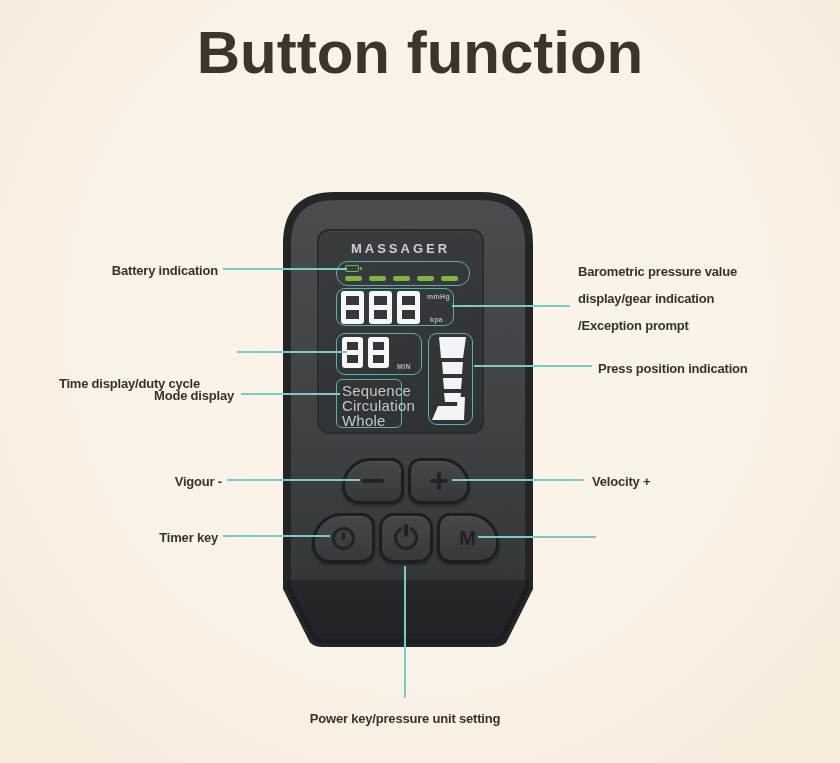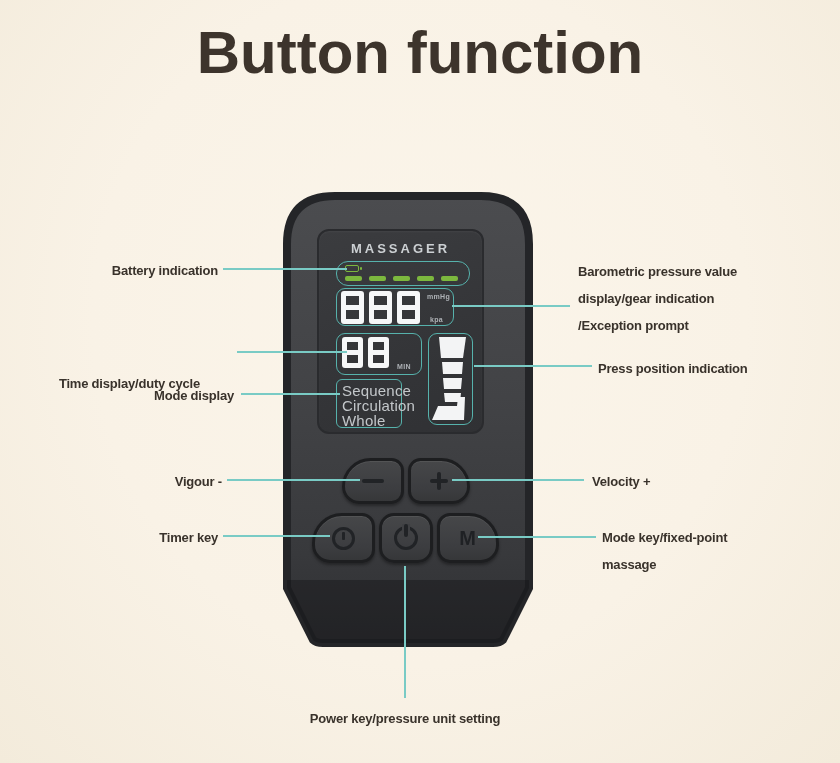--- a/index.html
+++ b/index.html
@@ -201,19 +201,15 @@
   <div class="lbl lbl-right" style="right:606px; top:382px;">Mode display</div>
   <div class="lbl" style="left:578px; top:258px;">
     <div>Barometric pressure value</div>
     <div>display/gear indication</div>
     <div>/Exception prompt</div>
   </div>
   <div class="lbl" style="left:598px; top:355px;">Press position indication</div>
   <div class="lbl lbl-right" style="right:618px; top:468px;">Vigour -</div>
   <div class="lbl" style="left:592px; top:468px;">Velocity +</div>
   <div class="lbl lbl-right" style="right:622px; top:524px;text-align:right;">Timer key</div>
-  <div class="lbl" style="left:602px; top:524px;">
-    <div>Mode key/fixed-point</div>
-    <div>massage</div>
-  </div>
   <div class="lbl" style="left:253px; top:705px; width:304px; text-align:center;">Power key/pressure unit setting</div>
 
 </div>
 
 </body></html>

